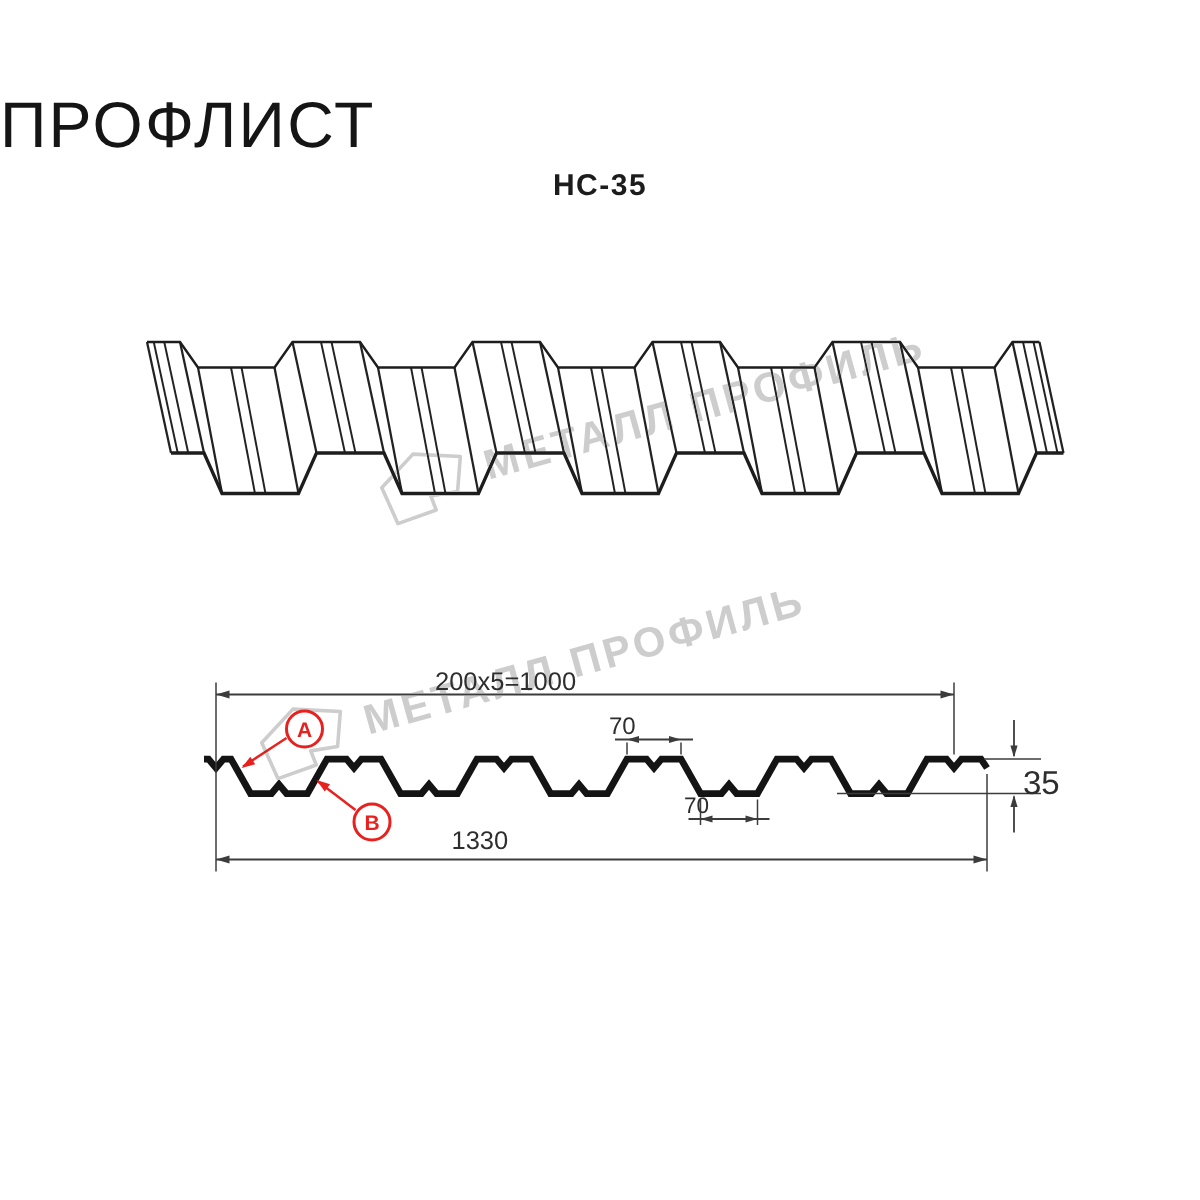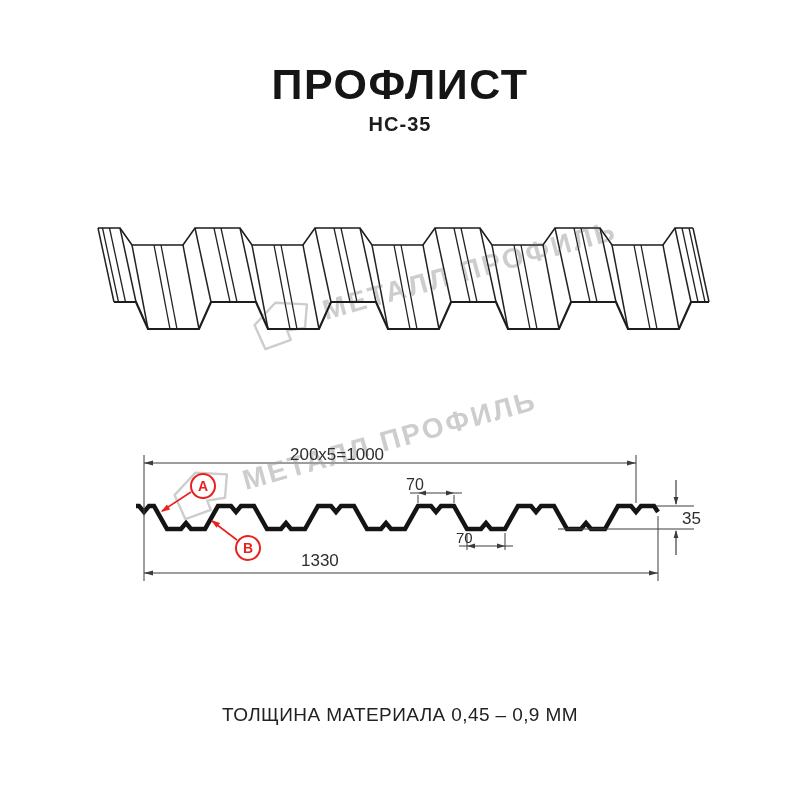--- a/index.html
+++ b/index.html
@@ -1,19 +1,19 @@
 <!DOCTYPE html>
 <html><head>
 <meta charset="utf-8">
 <style>
   html,body{margin:0;padding:0;background:#ffffff;}
   .stage{position:relative;width:800px;height:800px;background:#ffffff;overflow:hidden;
          font-family:"Liberation Sans","DejaVu Sans",sans-serif;}
-  .page-title{position:absolute;left:0;top:60px;width:800px;text-align:center;
-              font-size:43px;font-weight:700;letter-spacing:1.5px;color:#151515;}
+  .page-title{position:absolute;left:0;top:60px;width:800px;text-align:left;
+              font-size:43px;font-weight:400;letter-spacing:1.5px;color:#151515;}
   .page-subtitle{position:absolute;left:0;top:113px;width:800px;text-align:center;
               font-size:20px;font-weight:700;letter-spacing:1px;color:#1c1c1c;}
   .footer-note{position:absolute;left:0;top:704px;width:800px;text-align:center;
               font-size:19px;font-weight:500;letter-spacing:.4px;color:#222222;}
   .svg-abs{position:absolute;}
   .watermark{position:absolute;display:flex;align-items:center;gap:10px;
              transform:rotate(-15.5deg);transform-origin:0 50%;
              mix-blend-mode:darken;pointer-events:none;white-space:nowrap;}
   .watermark .wm-text{font-size:28px;font-weight:700;letter-spacing:2.5px;color:#cdcdcd;}
   .wm1{left:252px;top:308px;}
@@ -128,16 +128,15 @@
     <span class="wm-text">МЕТАЛЛ ПРОФИЛЬ</span>
   </div>
 
   <div class="badge" style="left:190px;top:473px">A</div>
   <div class="badge" style="left:235px;top:535px">B</div>
 
   <div class="dim-label dim-center" style="left:290px;top:445px;width:200px;font-size:17px">200x5=1000</div>
   <div class="dim-label dim-center" style="left:301px;top:551px;width:200px;font-size:17px">1330</div>
   <div class="dim-label dim-center" style="left:406px;top:476px;width:60px;font-size:16px">70</div>
   <div class="dim-label dim-center" style="left:456px;top:529px;width:60px;font-size:15px">70</div>
-  <div class="dim-label" style="left:682px;top:509px;width:36px;font-size:17px">35</div>
+  <div class="dim-label" style="left:682px;top:509px;width:36px;font-size:22px">35</div>
 
-  <div class="footer-note">ТОЛЩИНА МАТЕРИАЛА 0,45 – 0,9 ММ</div>
 </div>
 
 </body></html>

